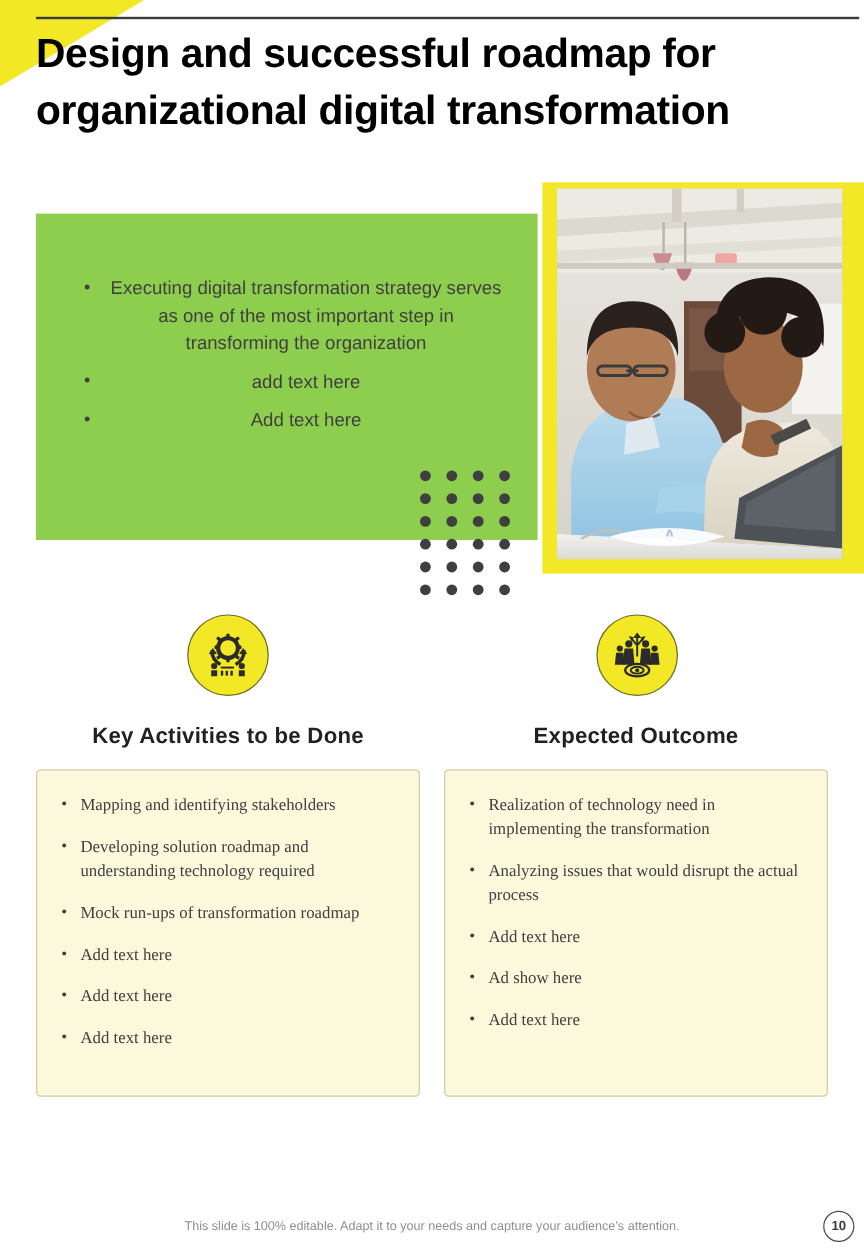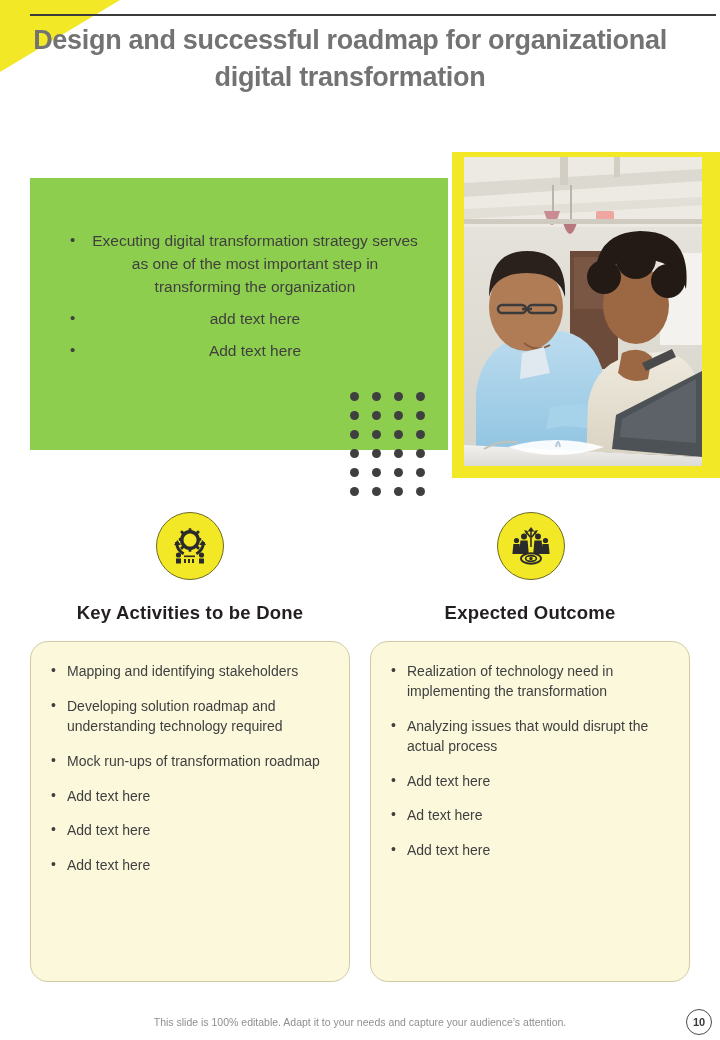--- a/index.html
+++ b/index.html
@@ -19,22 +19,22 @@
     border-right:120px solid transparent;
   }
 
   
   .header-rule{
     position:absolute; left:30px; top:14px; width:686px; height:2px;
     background:#3b3b3b;
   }
   .title{
     position:absolute; left:30px; top:22px; width:640px;
-    font-size:27px; font-weight:bold; color:#737373;
-    line-height:1.38; letter-spacing:-0.3px;text-align:center;
+    font-size:34px; font-weight:bold; color:#000000;
+    line-height:1.38; letter-spacing:-0.3px;
   }
   .subtitle{
     position:absolute; left:30px; top:98px; width:660px;
     font-size:9.5px; color:#8a8a8a; line-height:1.45;
   }
 
   
   .green-box{
     position:absolute; left:30px; top:178px;
     width:418px; height:272px;
@@ -104,22 +104,22 @@
     text-align:center; letter-spacing:0.2px;
   }
   .col-head.left { left:30px; top:602px; width:320px; }
   .col-head.right{ left:370px; top:602px; width:320px; }
 
   
   .cream-panel{
     position:absolute;
     background:#FCF8DC;
     border:1px solid #cfcaa4;
-    border-radius:18px;
-    top:641px; height:341px;
+    border-radius:4px;
+    top:641px; height:273px;font-family:Liberation Serif, serif;
   }
   .cream-panel.left { left:30px;  width:320px; }
   .cream-panel.right{ left:370px; width:320px; }
 
   .cream-list{ list-style:none; padding:20px 18px 0 18px; }
   .cream-list li{
     position:relative;
     padding-left:18px;
     font-size:14px;
     color:#3f3f3f;
@@ -334,21 +334,21 @@
         <li>Add text here</li>
         <li>Add text here</li>
         <li>Add text here</li>
       </ul>
   </div>
   <div class="cream-panel right">
     <ul class="cream-list">
         <li>Realization of technology need in implementing the transformation</li>
         <li>Analyzing issues that would disrupt the actual process</li>
         <li>Add text here</li>
-        <li>Ad text here</li>
+        <li>Ad show here</li>
         <li>Add text here</li>
       </ul>
   </div>
 
   <div class="footer-note">This slide is 100% editable. Adapt it to your needs and capture your audience’s attention.</div>
   <div class="page-badge">10</div>
 
 </div>
 
 </body></html>

